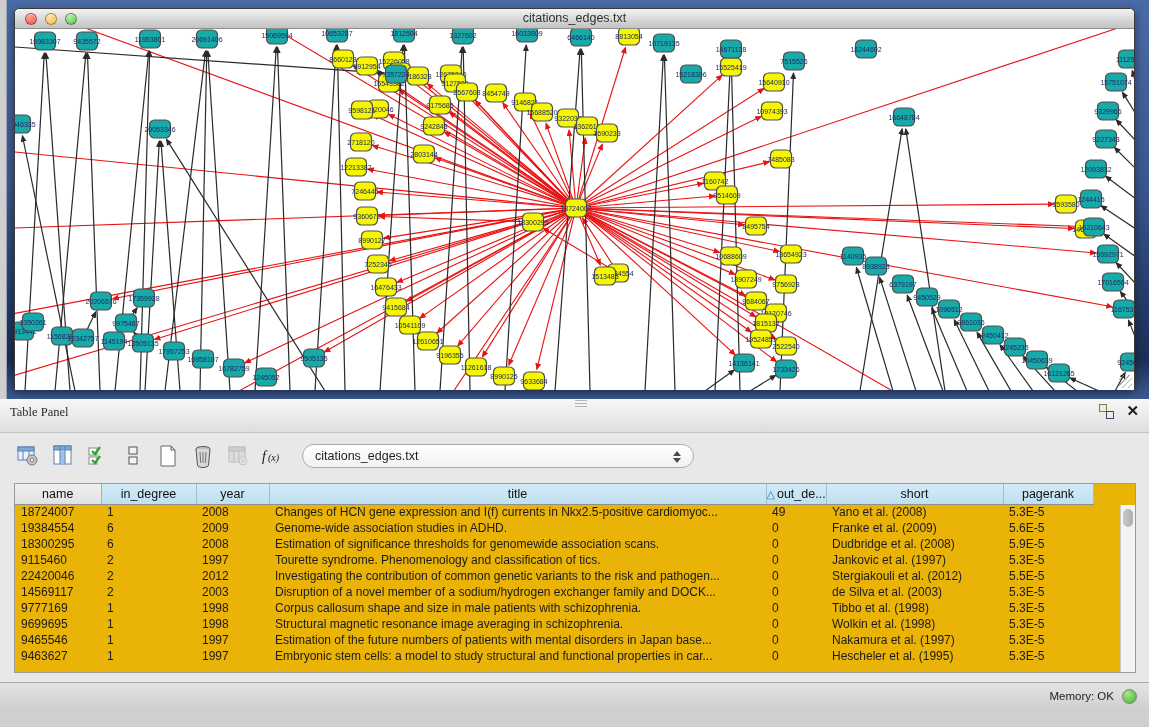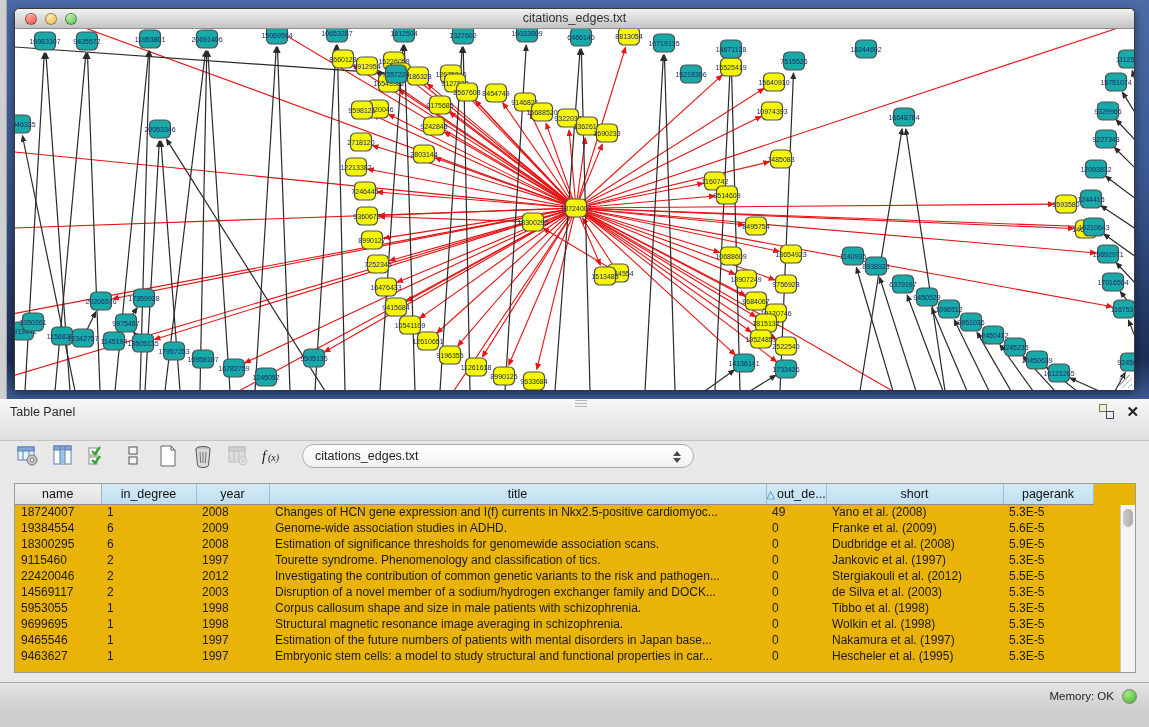--- a/index.html
+++ b/index.html
@@ -23,22 +23,22 @@
   .tl.red { background:radial-gradient(circle at 35% 30%,#FF9B94,#F4554C); }
   .tl.yel { background:radial-gradient(circle at 35% 30%,#FFE7A8,#F6B83F); }
   .tl.grn { background:radial-gradient(circle at 35% 30%,#B2EFA8,#53C148); }
   .canvas-wrap { position:absolute; left:0; top:20px; width:1119px; height:361px; background:#FFFFFF; overflow:hidden; }
   .canvas-wrap svg { display:block; }
   .resize-grip { position:absolute; right:2px; bottom:2px; width:13px; height:13px;
     background:repeating-linear-gradient(135deg,transparent 0 3px,#9a9a9a 3px 4px); opacity:.8; }
 
   
   .table-panel { position:absolute; left:0; top:399px; width:1149px; height:301px; background:#E8E8E8; }
-  .panel-header { position:relative; height:42px;
-    background:linear-gradient(180deg,#F7F7F7,#DEDEDE); border-bottom:1px solid #C2C2C2; }
+  .panel-header { position:relative; height:34px;
+    background:linear-gradient(180deg,#F7F7F7,#DEDEDE); border-bottom:1px solid #C2C2C2;font-family:Liberation Serif, serif; }
   .panel-title { position:absolute; left:10px; top:6px; font-size:12.5px; color:#2B2B2B; }
   .splitter-grip { position:absolute; left:50%; top:1px; width:12px; height:7px; cursor:row-resize;
     background:repeating-linear-gradient(180deg,#9a9a9a 0 1px,transparent 1px 3px); opacity:.7; }
   .panel-header-icons { position:absolute; right:10px; top:5px; display:flex; gap:12px; align-items:center; }
   .float-icon { position:relative; width:15px; height:15px; }
   .float-icon .sq1 { position:absolute; left:0; top:0; width:8px; height:8px; border:1.5px solid #8A7648; background:#EDEDE6; }
   .float-icon .sq2 { position:absolute; right:0; bottom:0; width:8px; height:8px; border:1.5px solid #3E4A63; background:transparent; }
   .close-x { font-size:15px; font-weight:bold; color:#1c1c1c; line-height:15px; cursor:pointer; }
 
   .toolbar { position:absolute; left:14px; top:40px; height:34px; display:flex; align-items:center; gap:7px; }
@@ -858,21 +858,21 @@
             <tr>
               <td>14569117</td>
               <td>2</td>
               <td>2003</td>
               <td>Disruption of a novel member of a sodium/hydrogen exchanger family and DOCK...</td>
               <td>0</td>
               <td>de Silva et al. (2003)</td>
               <td>5.3E-5</td>
             </tr>
             <tr>
-              <td>5953055</td>
+              <td>9777169</td>
               <td>1</td>
               <td>1998</td>
               <td>Corpus callosum shape and size in male patients with schizophrenia.</td>
               <td>0</td>
               <td>Tibbo et al. (1998)</td>
               <td>5.3E-5</td>
             </tr>
             <tr>
               <td>9699695</td>
               <td>1</td>

